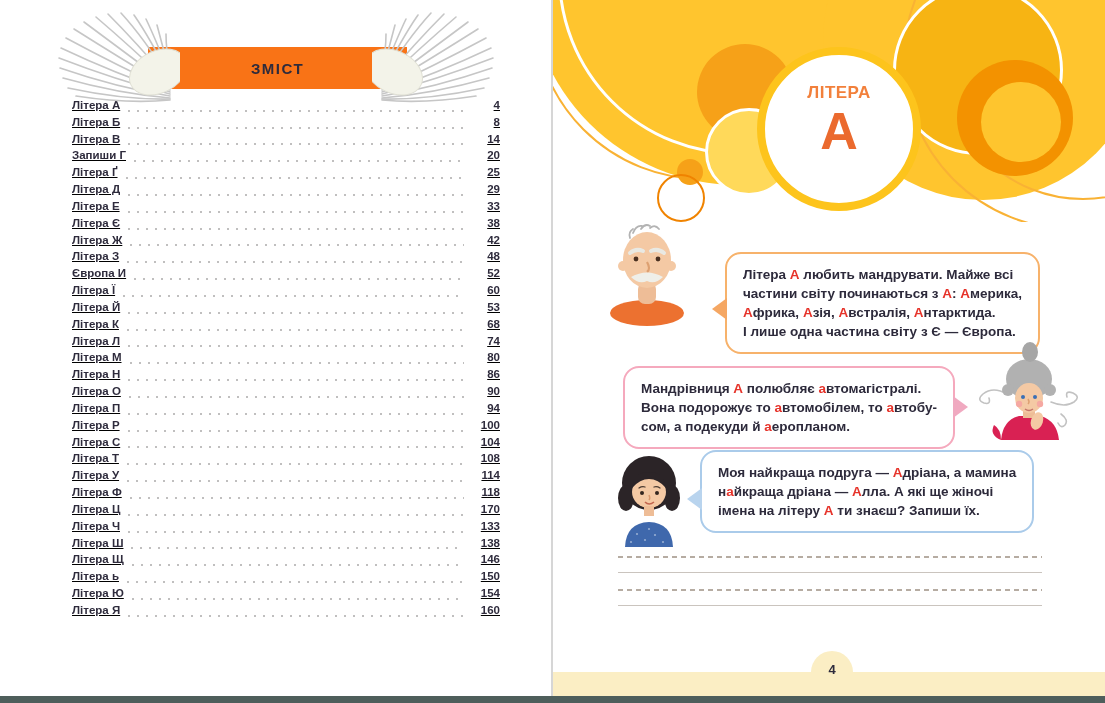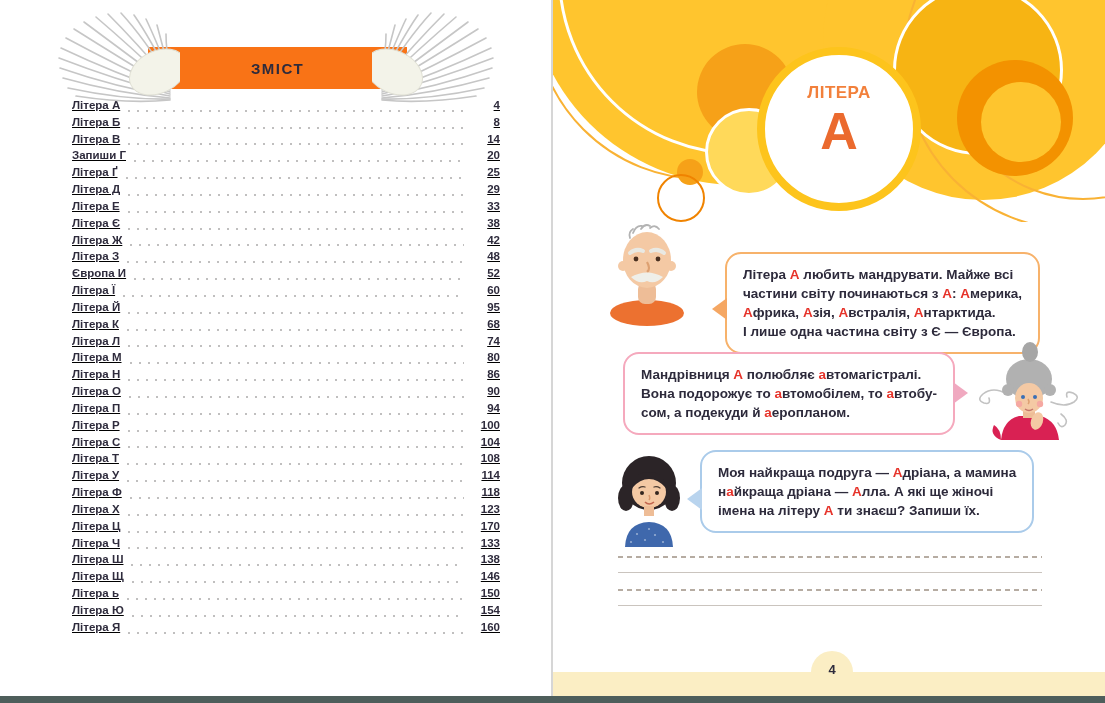--- a/index.html
+++ b/index.html
@@ -50,21 +50,21 @@
 
   
   .bubble{position:absolute;background:#fff;border-radius:16px;padding:11px 16px;
           font-size:13.5px;line-height:19px;font-weight:bold;color:#2d2a3b;
           white-space:nowrap;z-index:6;}
   .hl{color:#e6332a;}
   .tail{position:absolute;width:0;height:0;border-top:11px solid transparent;
         border-bottom:11px solid transparent;}
   .b1{left:172px;top:228px;border:2px solid #f7b26b;margin-top:24px;}
   .b1 .tail{left:-15px;top:44px;border-right:15px solid #f5a763;}
-  .b2{left:70px;top:352px;border:2px solid #f5a9bd;}
+  .b2{left:70px;top:366px;border:2px solid #f5a9bd;}
   .b2 .tail{right:-15px;top:28px;border-left:15px solid #f0a9c0;}
   .b3{left:147px;top:450px;border:2px solid #aacbea;}
   .b3 .tail{left:-15px;top:36px;border-right:15px solid #b9d4ee;}
 
   .avatar{position:absolute;z-index:6;}
   .av-grandpa{left:55px;top:222px;}
   .av-grandma{left:420px;top:342px;}
   .av-girl{left:60px;top:450px;}
 
   
@@ -192,21 +192,21 @@
           <span class="toc-page">52</span>
         </div>
           <div class="toc-row">
           <span class="toc-label">Літера Ї</span>
           <span class="toc-dots"></span>
           <span class="toc-page">60</span>
         </div>
           <div class="toc-row">
           <span class="toc-label">Літера Й</span>
           <span class="toc-dots"></span>
-          <span class="toc-page">95</span>
+          <span class="toc-page">53</span>
         </div>
           <div class="toc-row">
           <span class="toc-label">Літера К</span>
           <span class="toc-dots"></span>
           <span class="toc-page">68</span>
         </div>
           <div class="toc-row">
           <span class="toc-label">Літера Л</span>
           <span class="toc-dots"></span>
           <span class="toc-page">74</span>
@@ -248,25 +248,20 @@
         </div>
           <div class="toc-row">
           <span class="toc-label">Літера У</span>
           <span class="toc-dots"></span>
           <span class="toc-page">114</span>
         </div>
           <div class="toc-row">
           <span class="toc-label">Літера Ф</span>
           <span class="toc-dots"></span>
           <span class="toc-page">118</span>
-        </div>
-          <div class="toc-row">
-          <span class="toc-label">Літера Х</span>
-          <span class="toc-dots"></span>
-          <span class="toc-page">123</span>
         </div>
           <div class="toc-row">
           <span class="toc-label">Літера Ц</span>
           <span class="toc-dots"></span>
           <span class="toc-page">170</span>
         </div>
           <div class="toc-row">
           <span class="toc-label">Літера Ч</span>
           <span class="toc-dots"></span>
           <span class="toc-page">133</span>

